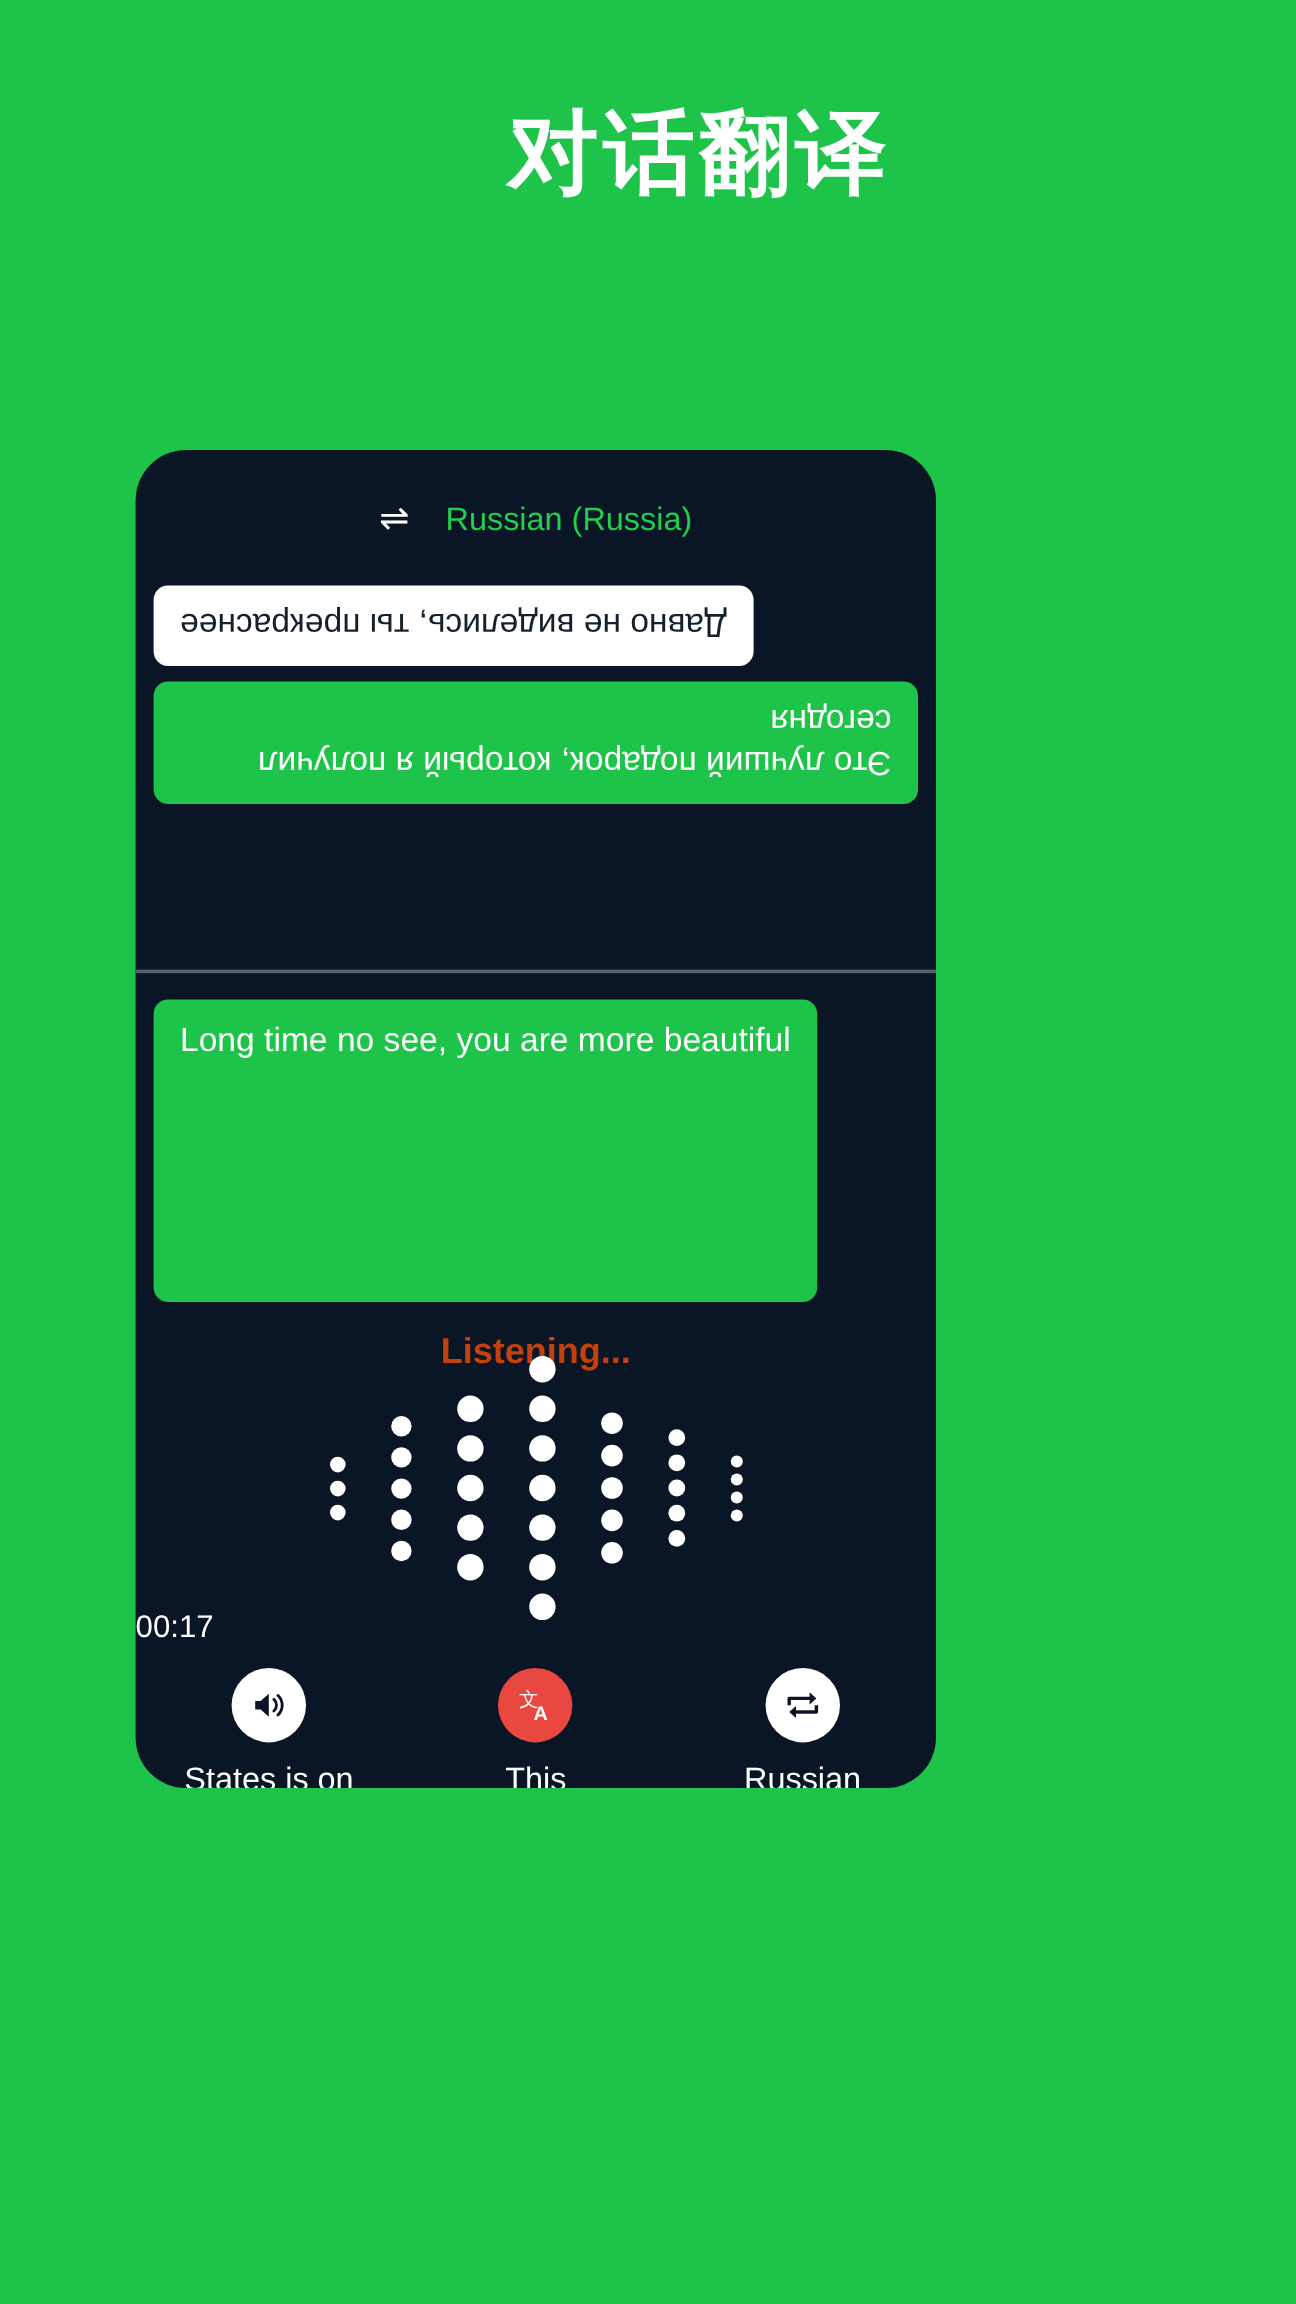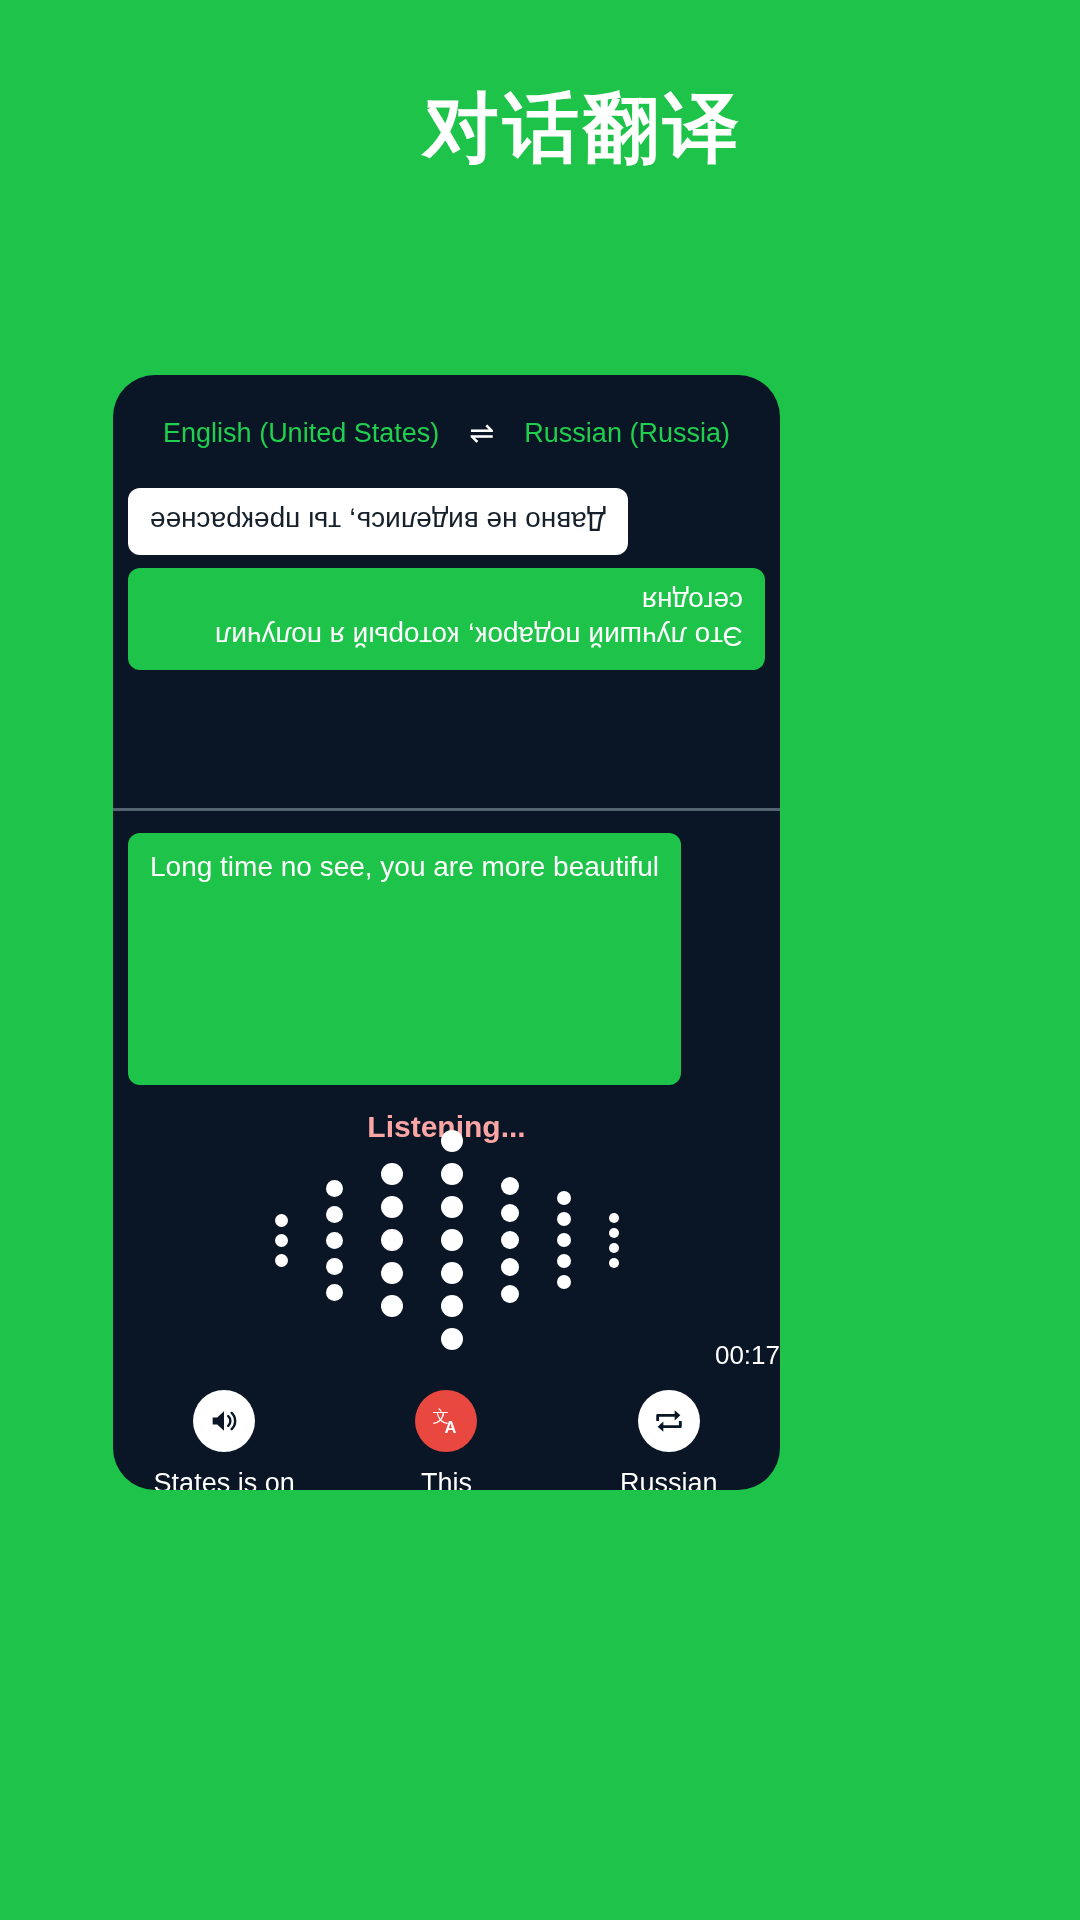--- a/index.html
+++ b/index.html
@@ -123,21 +123,21 @@
   .row-left  { display: flex; justify-content: flex-start; }
   .row-right { display: flex; justify-content: flex-end; }
 
   
   .listening-label {
     position: absolute;
     top: 735px;
     left: 0;
     width: 667px;
     text-align: center;
-    color: #fca5a5;
+    color: #c2410c;
     font-size: 30px;
     font-weight: bold;
   }
 
   .waveform {
     position: absolute;
     top: 790px;
     left: 0;
     width: 667px;
     height: 150px;
@@ -156,21 +156,21 @@
     background: #ffffff;
     border-radius: 50%;
   }
 
   
   .timer {
     position: absolute;
     top: 965px;
     left: 0;
     width: 667px;
-    text-align: right;
+    text-align: left;
     color: #ffffff;
     font-size: 26px;
   }
 
   
   .controls {
     position: absolute;
     top: 1015px;
     left: 0;
     width: 667px;
@@ -202,21 +202,20 @@
   }
 </style>
 </head>
 <body>
 
 <div class="page-title">对话翻译</div>
 
 <div class="phone-card">
 
   <div class="lang-row">
-    <span class="lang-label">English (United States)</span>
     <span class="swap-icon">⇌</span>
     <span class="lang-label">Russian (Russia)</span>
   </div>
 
   <div class="pane pane-top">
     <div class="row-left">
       <div class="bubble green">Это лучший подарок, который я получил сегодня</div>
     </div>
     <div class="row-right">
       <div class="bubble white">Давно не виделись, ты прекраснее</div>

